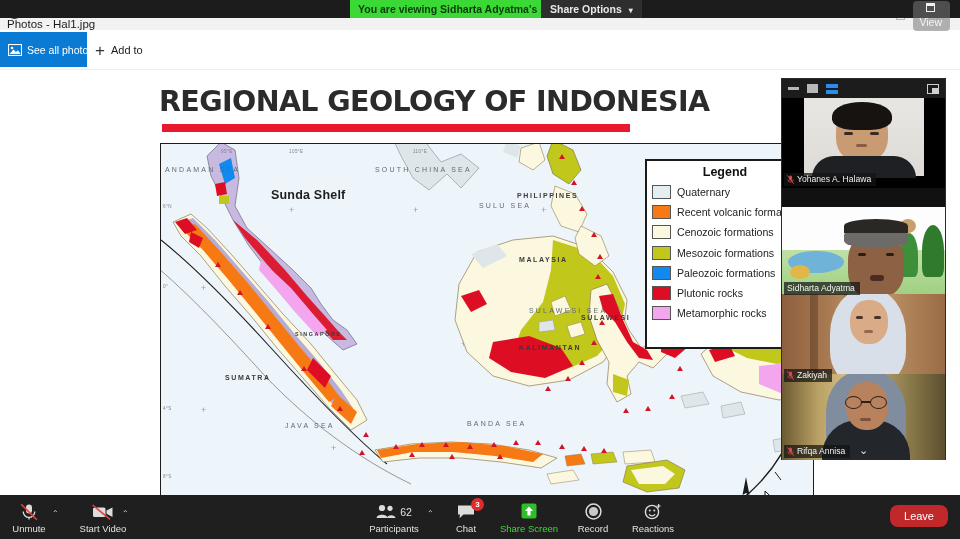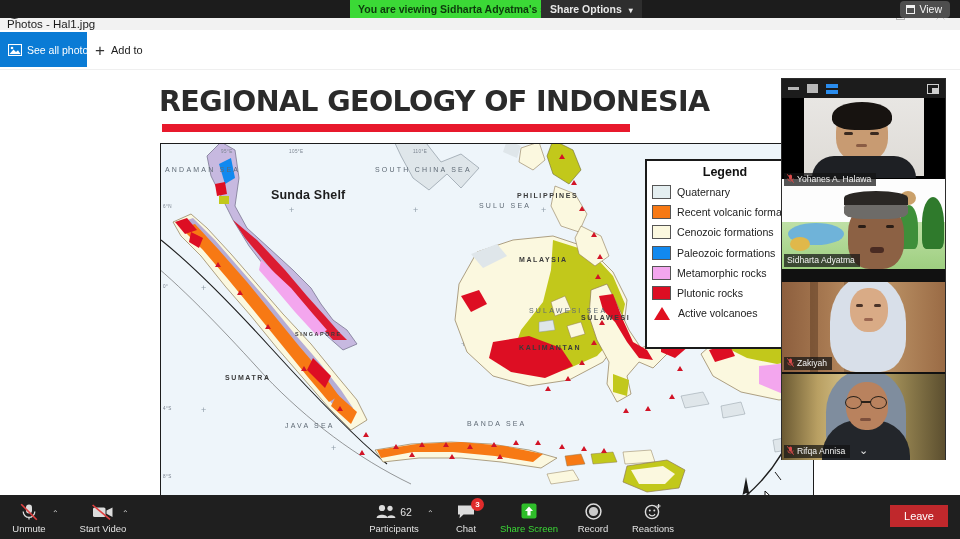--- a/index.html
+++ b/index.html
@@ -96,20 +96,21 @@
   .tr-item .caret { color:#0a7bd5; font-size:8px; }
   .dots { font-size:15px; letter-spacing:1px; color:#3a3a3a; line-height:1; }
 
   
   .view-pill {
     position:absolute; right:10px; top:1px; z-index:70;
     background:rgba(120,120,120,0.55); color:#f5f5f5;
     border-radius:4px; padding:2px 8px 3px 6px;
     font-size:10.5px; display:flex; align-items:center; gap:4px;
     white-space:nowrap;
+    flex-direction:column;
   }
   .view-pill .vic {
     width:9px; height:9px; border:1.3px solid #f0f0f0; border-top-width:3px;
   }
 
   
   .photo-canvas {
     position:absolute; left:0; top:71px; width:960px; height:424px;
     background:#ffffff; overflow:hidden;
   }
@@ -199,21 +200,21 @@
     border:1.4px solid #cfcfcf;
   }
   .vp-pop:after {
     content:""; position:absolute; right:0; bottom:0; width:6px; height:5px; background:#cfcfcf;
   }
   .tile { position:absolute; left:0; width:163px; height:90px; overflow:hidden; }
   .tile-name {
     position:absolute; left:2px; bottom:2px; z-index:5;
     background:rgba(20,20,20,0.72); color:#f2f2f2;
     font-size:8.6px; padding:1.5px 5px 2px 3px;
-    display:flex; align-items:flex-start; gap:3px; white-space:nowrap;
+    display:flex; align-items:flex-end; gap:3px; white-space:nowrap;
     font-family:"Liberation Sans", sans-serif;
   }
   .micoff { width:7px; height:9px; flex:0 0 auto; }
   .vp-chevron {
     position:absolute; left:0; right:0; bottom:4px; text-align:center;
     color:#e6e6e6; font-size:11px; z-index:9; line-height:1;
   }
 
   
   .zoom-bottom {
@@ -229,21 +230,21 @@
   .zb-caret { position:absolute; top:14px; color:#cfcfcf; font-size:8px; }
   .badge {
     position:absolute; top:-4px; right:-9px;
     background:#e02b2b; color:#fff; font-size:8px; font-weight:bold;
     border-radius:50%; width:13px; height:13px;
     display:flex; align-items:center; justify-content:center;
   }
   .leave-btn {
     position:absolute; right:12px; top:10px;
     background:#c0282c; color:#fff;
-    font-size:11px; padding:5px 14px; border-radius:0;
+    font-size:11px; padding:5px 14px; border-radius:8px;
     white-space:nowrap;
   }
   .count { font-size:10.5px; color:#e2e2e2; }
 </style>
 </head>
 <body>
 
 <div id="root">
 
   <div class="photos-window">
@@ -553,34 +554,34 @@
           </div>
           <div class="legend-row">
             <span class="sw" style="background:#f77914;"></span>
             <span class="legend-label">Recent volcanic formations</span>
           </div>
           <div class="legend-row">
             <span class="sw" style="background:#fbf8df;"></span>
             <span class="legend-label">Cenozoic formations</span>
           </div>
           <div class="legend-row">
+            <span class="sw" style="background:#c2c81b;"></span>
+            <span class="legend-label">Mesozoic formations</span>
+          </div>
+          <div class="legend-row">
             <span class="sw" style="background:#1189ef;"></span>
             <span class="legend-label">Paleozoic formations</span>
-          </div>
-          <div class="legend-row">
-            <span class="sw" style="background:#f3a6ee;"></span>
-            <span class="legend-label">Metamorphic rocks</span>
           </div>
           <div class="legend-row">
             <span class="sw" style="background:#dd0e23;"></span>
             <span class="legend-label">Plutonic rocks</span>
           </div>
           <div class="legend-row">
-            <span class="sw-tri"></span>
-            <span class="legend-label">Active volcanoes</span>
+            <span class="sw" style="background:#f3a6ee;"></span>
+            <span class="legend-label">Metamorphic rocks</span>
           </div>
         </div>
 
         <svg class="cursor-arrow" width="13" height="19" viewBox="0 0 13 19">
           <path d="M1 0 L1 15 L4.6 11.6 L7 17.4 L9.5 16.3 L7.2 10.8 L12 10.5 Z" fill="#ffffff" stroke="#111" stroke-width="1"></path>
         </svg>
       </div>
     </div>
   </div>
 
@@ -620,39 +621,39 @@
       <div class="tile-name">
         <svg class="micoff" viewBox="0 0 7 9">
           <rect x="2" y="0.6" width="3" height="5" rx="1.5" fill="#d94a4a"></rect>
           <path d="M0.8 4.4 A2.7 2.7 0 0 0 6.2 4.4" fill="none" stroke="#d94a4a" stroke-width="0.8"></path>
           <line x1="0.3" y1="0.3" x2="6.7" y2="8.7" stroke="#d94a4a" stroke-width="1"></line>
         </svg>
         <span>Yohanes A. Halawa</span>
       </div>
     </div>
 
-    <div class="tile" style="top:100px;background:#701a75;">
+    <div class="tile" style="top:128px;background:#701a75;">
       <div style="position:absolute;left:0;top:0;width:163px;height:90px;background:linear-gradient(180deg,#fdfdfd 0%,#fdfdfd 48%,#bfe0a6 48%,#9ecf80 100%);"></div>
       <div style="position:absolute;left:6px;top:44px;width:56px;height:22px;border-radius:50%;background:#6fb3d9;"></div>
       <div style="position:absolute;left:118px;top:26px;width:18px;height:44px;background:#3e8f3a;border-radius:50% 50% 20% 20%;"></div>
       <div style="position:absolute;left:140px;top:18px;width:22px;height:52px;background:#2f7a2c;border-radius:50% 50% 18% 18%;"></div>
       <div style="position:absolute;left:8px;top:58px;width:20px;height:14px;border-radius:50%;background:#e0b84a;"></div>
       <div style="position:absolute;left:118px;top:12px;width:16px;height:14px;border-radius:50%;background:#caa06a;"></div>
       <div style="position:absolute;left:66px;top:24px;width:56px;height:66px;border-radius:44% 44% 38% 38%;background:#8c6144;"></div>
       <div style="position:absolute;left:62px;top:18px;width:64px;height:22px;border-radius:48% 48% 30% 30%;background:#6d6b68;"></div>
       <div style="position:absolute;left:62px;top:12px;width:64px;height:14px;border-radius:50% 50% 0 0;background:#2a2724;"></div>
       <div style="position:absolute;left:76px;top:46px;width:8px;height:3px;border-radius:2px;background:#2a1d16;"></div>
       <div style="position:absolute;left:104px;top:46px;width:8px;height:3px;border-radius:2px;background:#2a1d16;"></div>
       <div style="position:absolute;left:88px;top:68px;width:14px;height:6px;border-radius:4px;background:#4a2b22;"></div>
       <div class="tile-name">
         <span>Sidharta Adyatma</span>
       </div>
     </div>
 
-    <div class="tile" style="top:203px;">
+    <div class="tile" style="top:215px;">
       <div style="position:absolute;left:0;top:0;width:163px;height:90px;background:linear-gradient(90deg,#8d5f3e 0%,#a87a52 28%,#c39b6d 55%,#9a6b45 100%);"></div>
       <div style="position:absolute;left:28px;top:0;width:8px;height:90px;background:rgba(60,35,18,0.35);"></div>
       <div style="position:absolute;left:62px;top:0;width:6px;height:90px;background:rgba(60,35,18,0.25);"></div>
       <div style="position:absolute;left:48px;top:-6px;width:76px;height:96px;border-radius:48% 48% 34% 34%;background:#d8dfe9;"></div>
       <div style="position:absolute;left:68px;top:6px;width:38px;height:44px;border-radius:46%;background:#d9ab86;"></div>
       <div style="position:absolute;left:74px;top:22px;width:7px;height:3px;border-radius:2px;background:#4a3328;"></div>
       <div style="position:absolute;left:92px;top:22px;width:7px;height:3px;border-radius:2px;background:#4a3328;"></div>
       <div style="position:absolute;left:82px;top:36px;width:9px;height:3px;border-radius:2px;background:#9b6650;"></div>
       <div class="tile-name">
         <svg class="micoff" viewBox="0 0 7 9">

